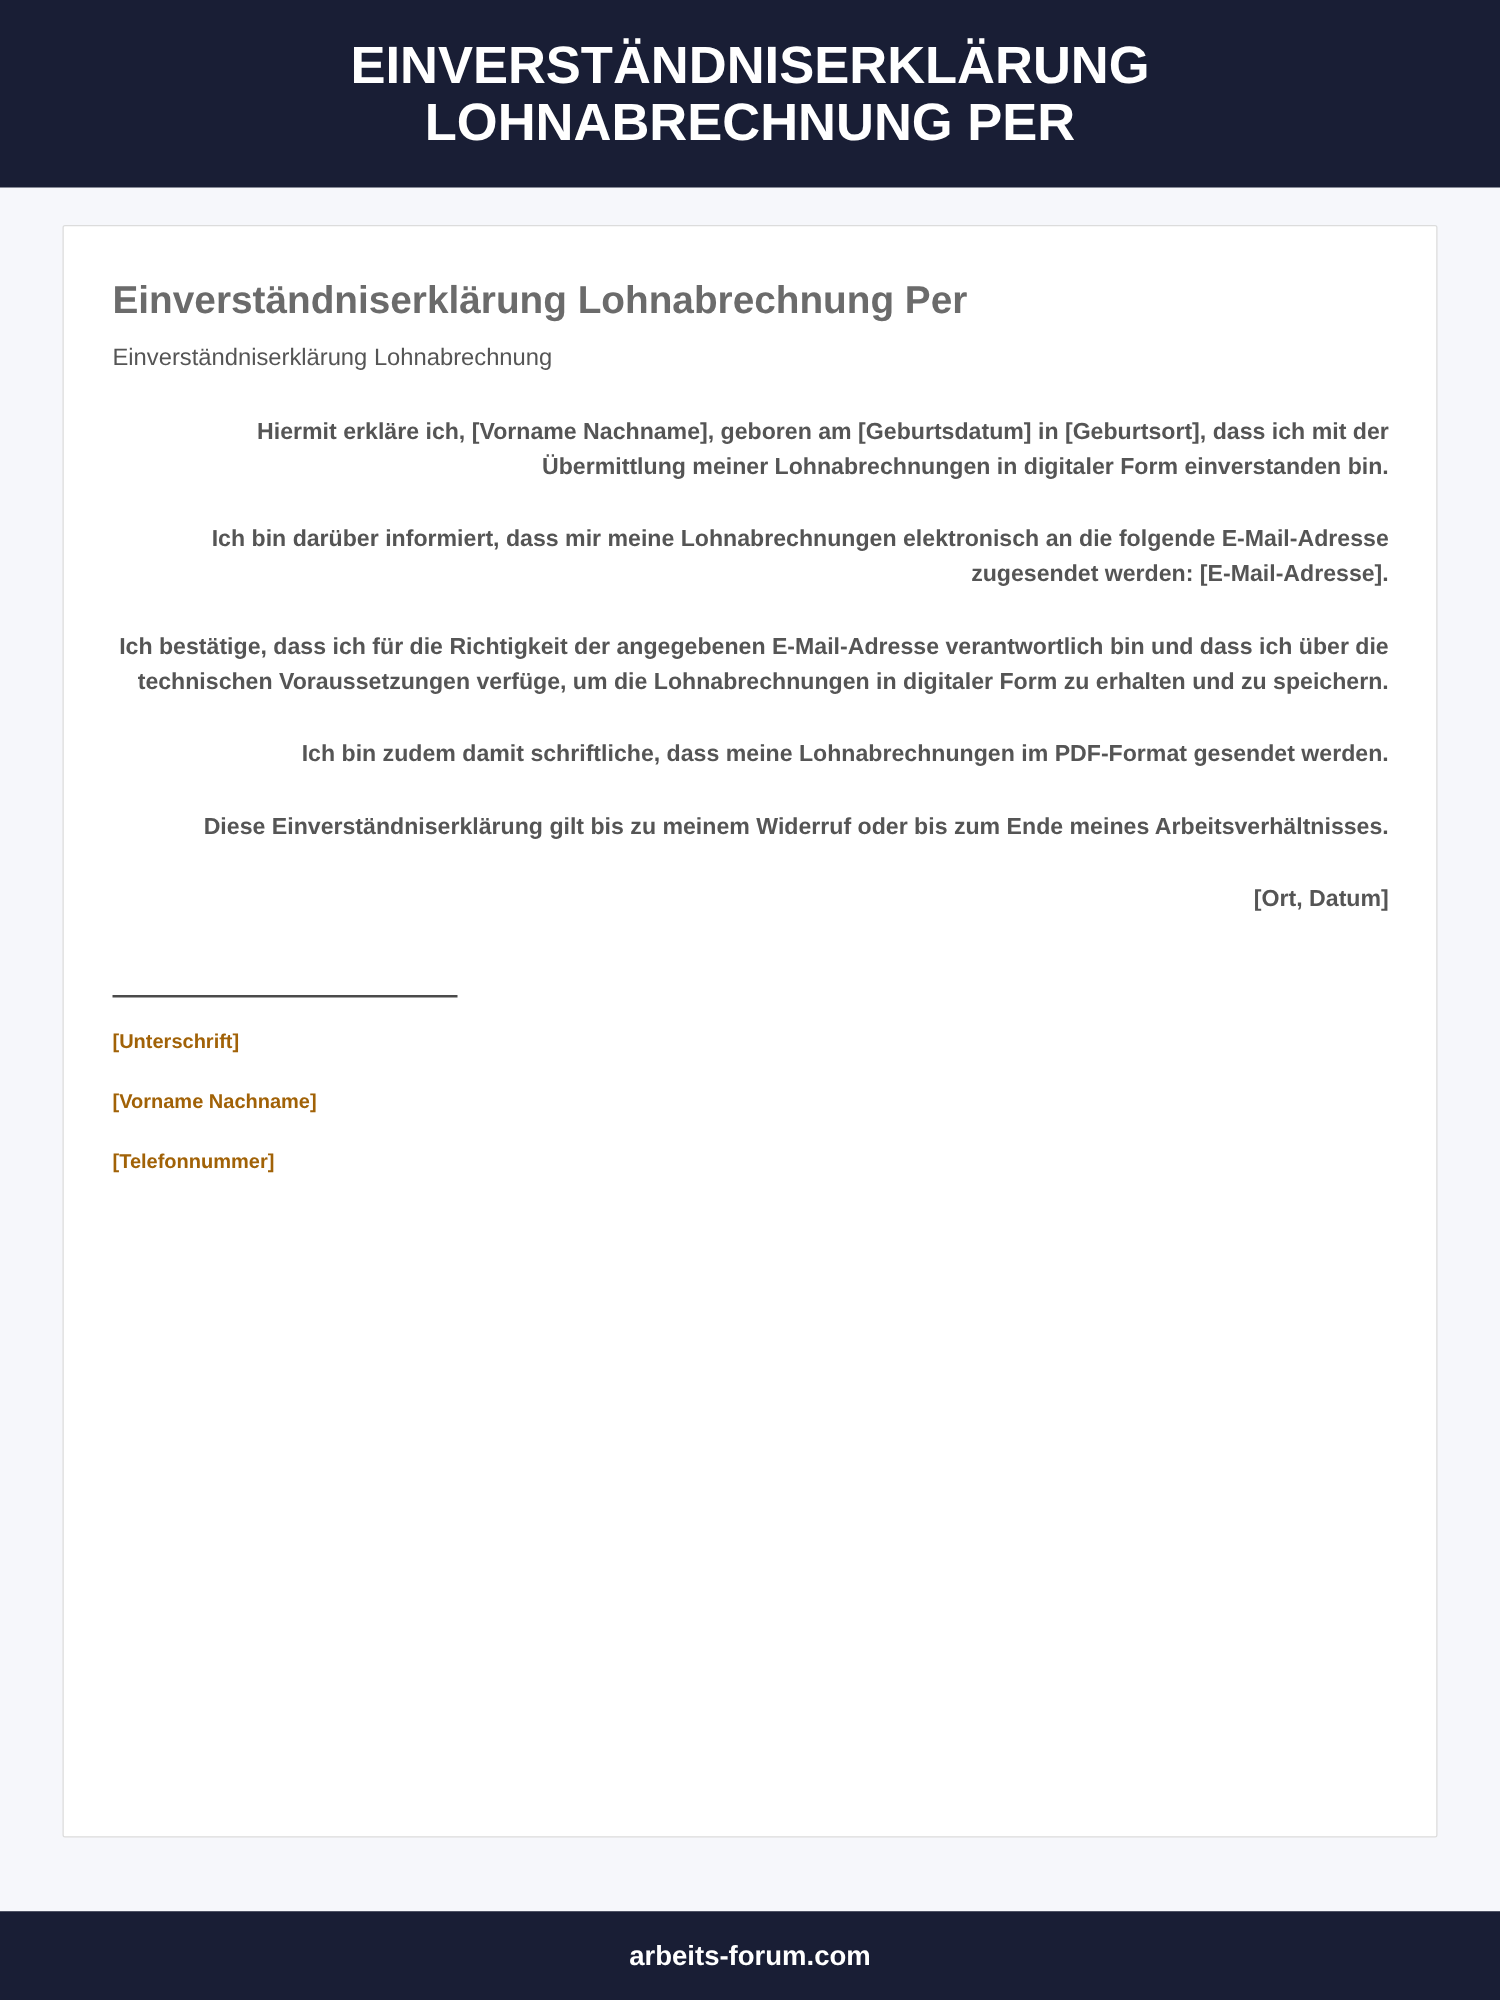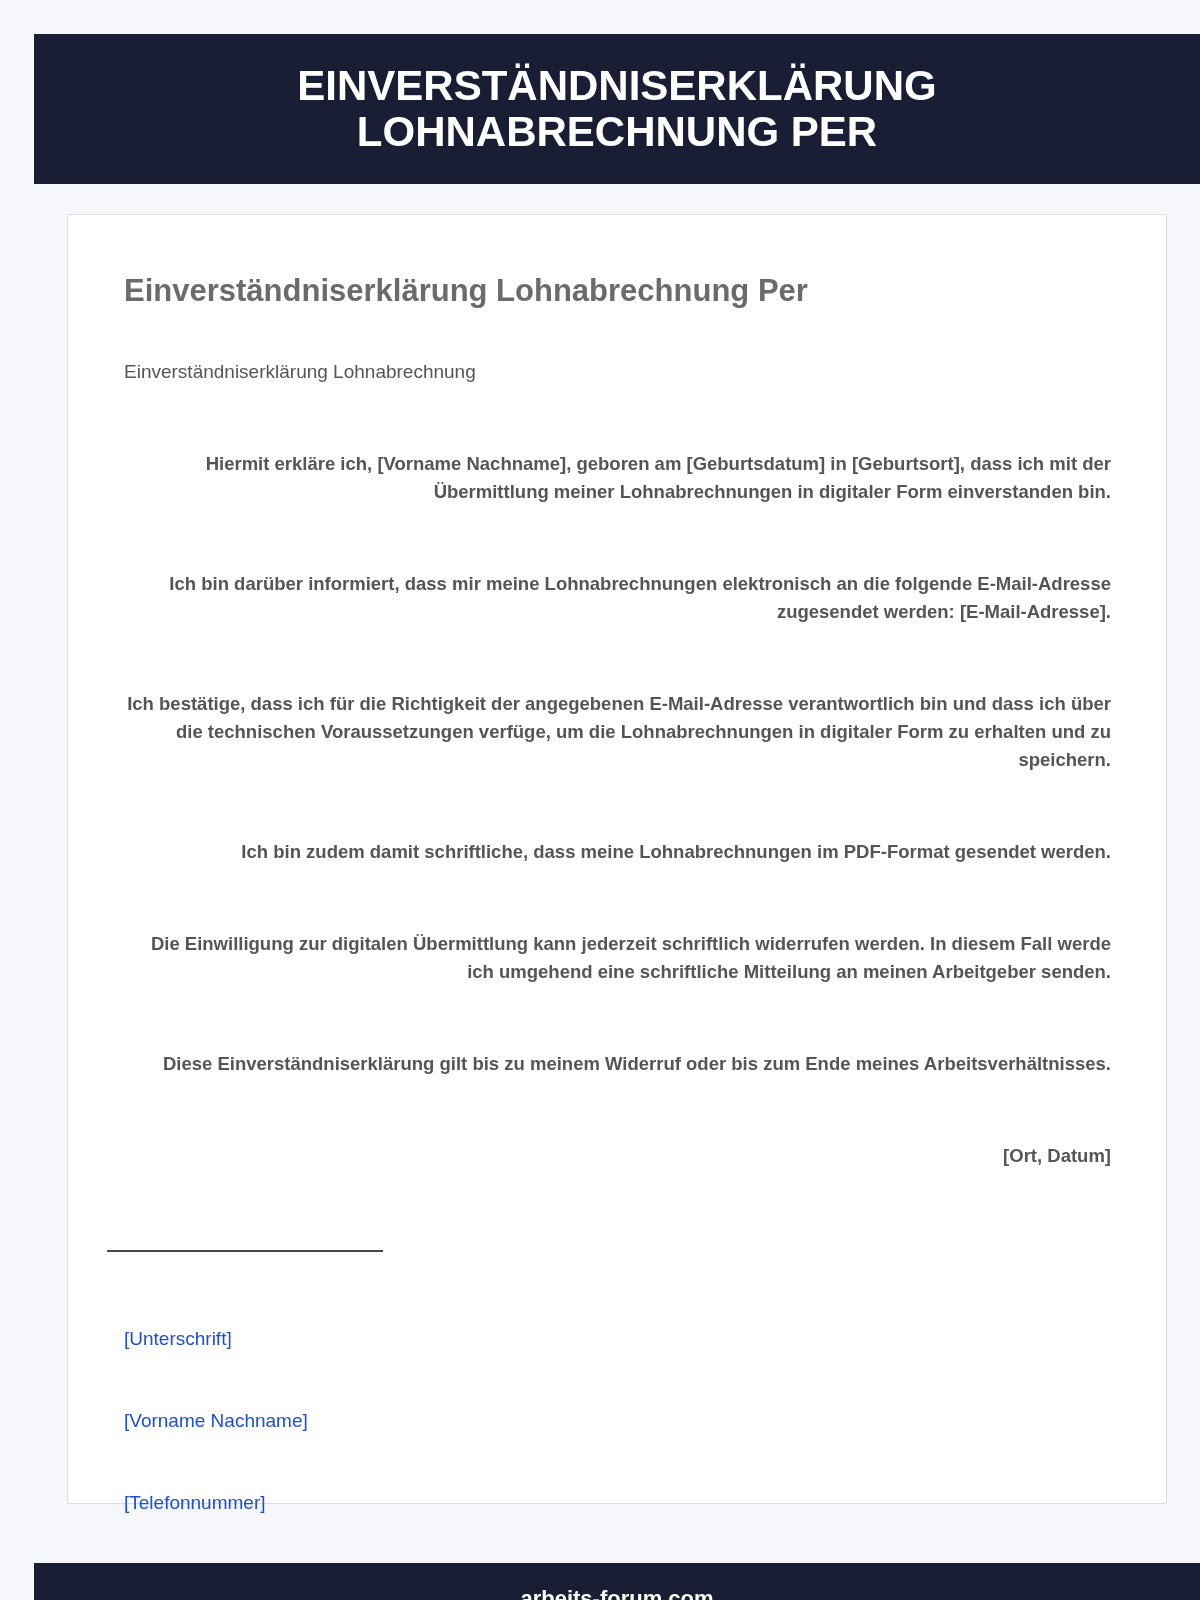--- a/index.html
+++ b/index.html
@@ -1,16 +1,16 @@
 <!DOCTYPE html>
 <html lang="de"><head>
 <meta charset="utf-8">
 <title>Einverständniserklärung Lohnabrechnung Per</title>
 <style>
-  * { margin: 0; padding: 17px; box-sizing: border-box; }
+  * { margin: 0; padding: 0; box-sizing: border-box; }
   html, body {
     width: 1200px;
     background: #f6f7fb;
     font-family: "Liberation Sans", "DejaVu Sans", sans-serif;
   }
   body { height: 1600px; overflow: hidden; }
 
   
   .banner {
     width: 100%;
@@ -63,24 +63,24 @@
     margin: 0 0 30px 0;
     text-align: right;
   }
   .signature-line {
     width: 276px;
     height: 0;
     border-top: 2px solid #4a4a4a;
     margin: 63px 0 22px 0;
   }
   .card p.sig-field {
-    color: #1d4ed8;
-    font-size: 19px;
+    color: #a16207;
+    font-size: 16px;
     line-height: 28px;
-    font-weight: 400;
+    font-weight: 700;
     margin: 0 0 20px 0;
   }
 
   
   .footer {
     width: 100%;
     height: 71px;
     background: #191e35;
     display: flex;
     align-items: center;
@@ -104,21 +104,20 @@
 
 <main class="card">
   <h2 class="doc-title">Einverständniserklärung Lohnabrechnung Per</h2>
 
   <p class="doc-subtitle">Einverständniserklärung Lohnabrechnung</p>
 
   <p class="body-par">Hiermit erkläre ich, [Vorname Nachname], geboren am [Geburtsdatum] in [Geburtsort], dass ich mit der Übermittlung meiner Lohnabrechnungen in digitaler Form einverstanden bin.</p>
   <p class="body-par">Ich bin darüber informiert, dass mir meine Lohnabrechnungen elektronisch an die folgende E-Mail-Adresse zugesendet werden: [E-Mail-Adresse].</p>
   <p class="body-par">Ich bestätige, dass ich für die Richtigkeit der angegebenen E-Mail-Adresse verantwortlich bin und dass ich über die technischen Voraussetzungen verfüge, um die Lohnabrechnungen in digitaler Form zu erhalten und zu speichern.</p>
   <p class="body-par">Ich bin zudem damit schriftliche, dass meine Lohnabrechnungen im PDF-Format gesendet werden.</p>
-  <p class="body-par">Die Einwilligung zur digitalen Übermittlung kann jederzeit schriftlich widerrufen werden. In diesem Fall werde ich umgehend eine schriftliche Mitteilung an meinen Arbeitgeber senden.</p>
   <p class="body-par">Diese Einverständniserklärung gilt bis zu meinem Widerruf oder bis zum Ende meines Arbeitsverhältnisses.</p>
 
   <p class="body-par">[Ort, Datum]</p>
 
   <div class="signature-line"></div>
 
   <p class="sig-field">[Unterschrift]</p>
   <p class="sig-field">[Vorname Nachname]</p>
   <p class="sig-field">[Telefonnummer]</p>
 </main>

